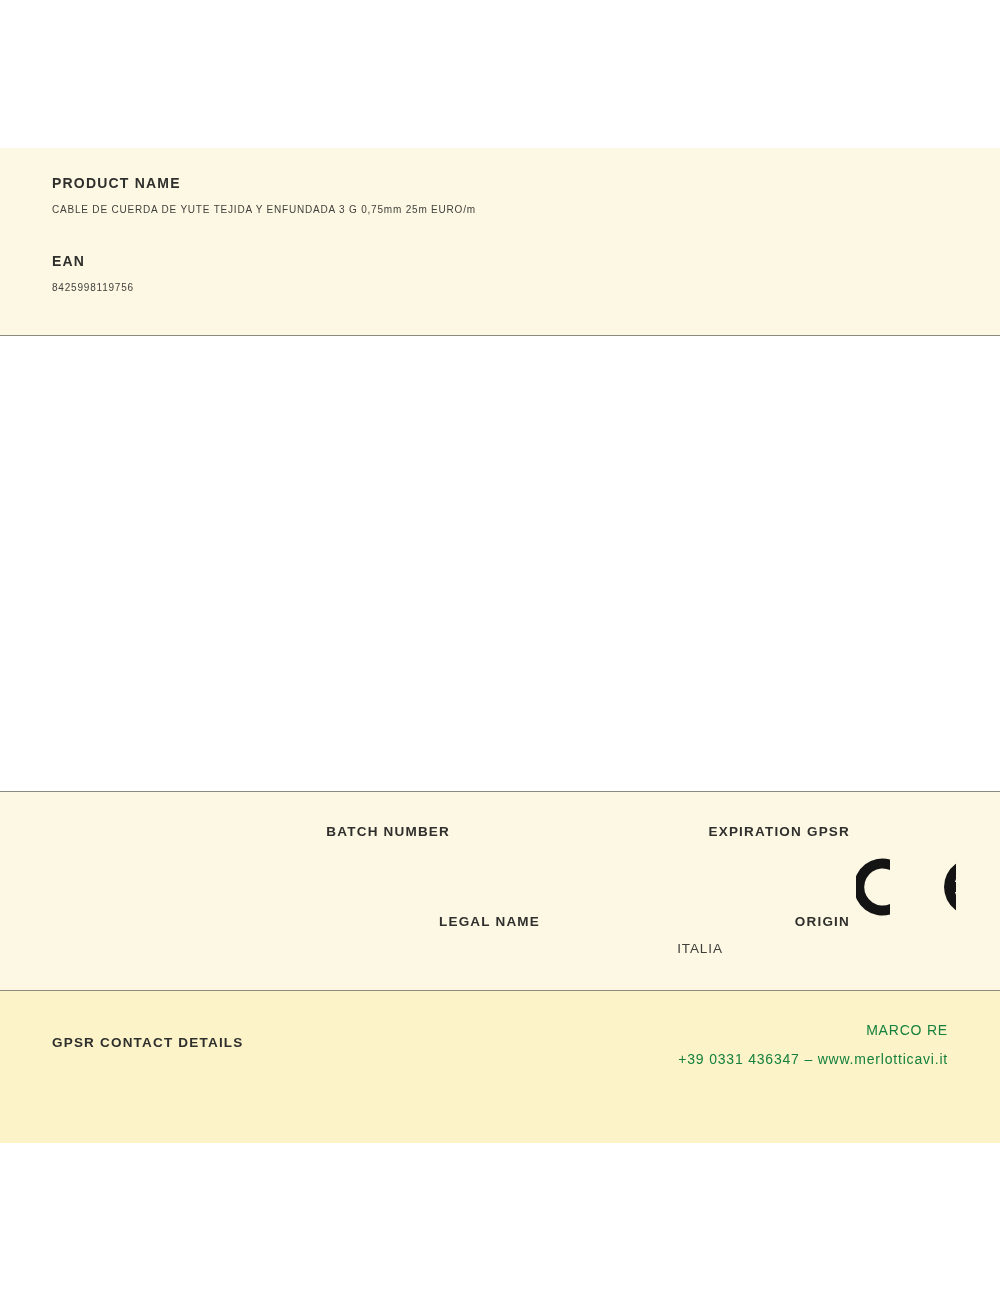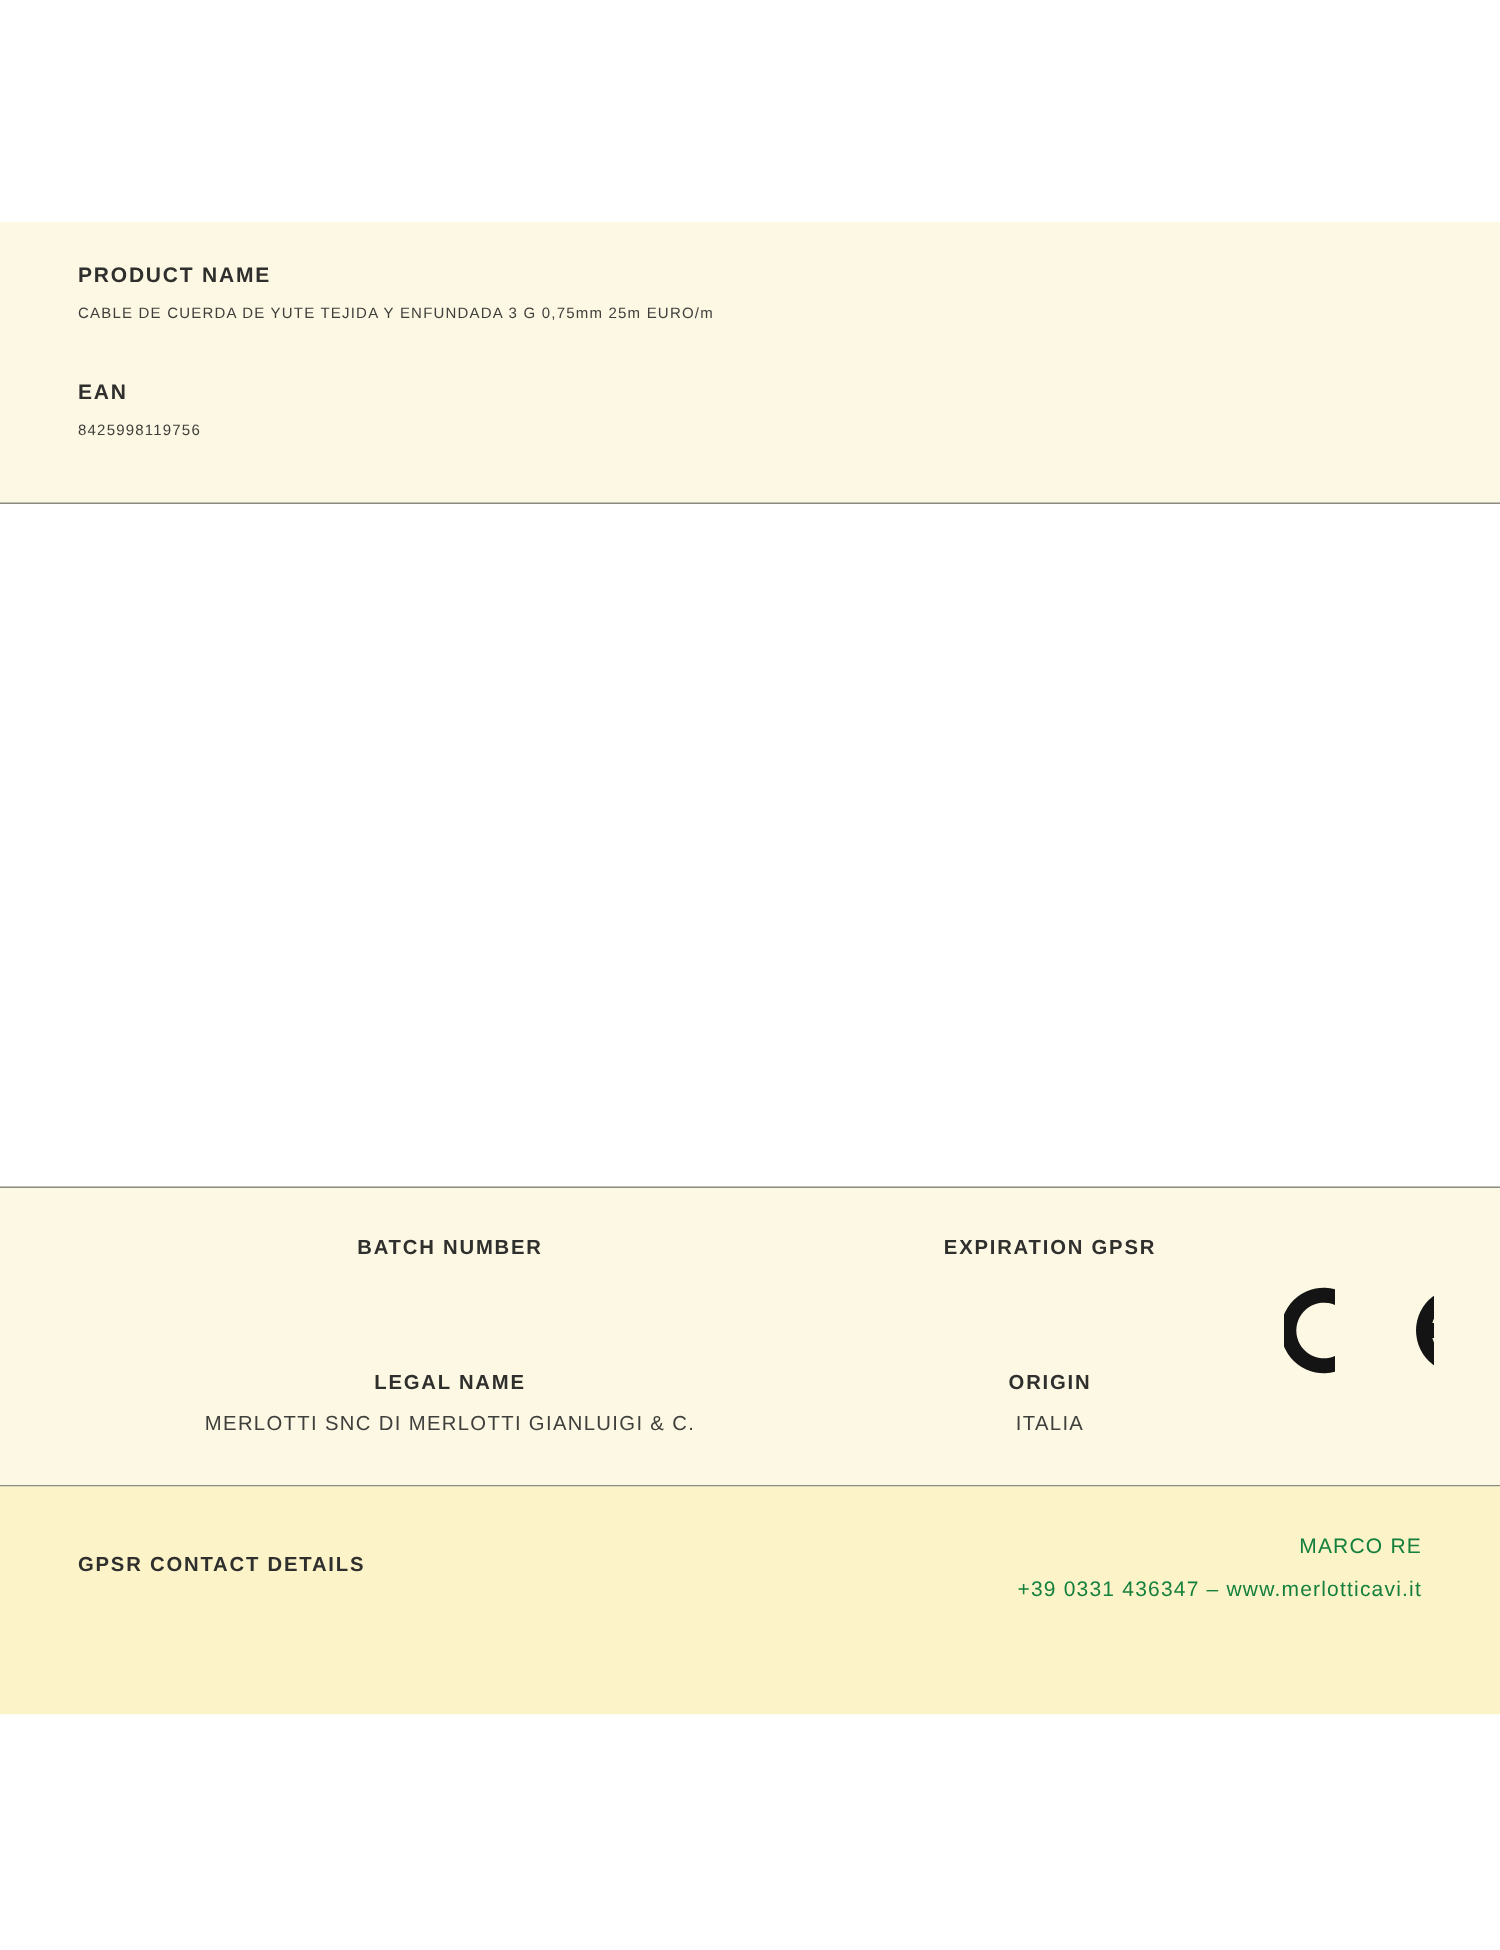--- a/index.html
+++ b/index.html
@@ -104,20 +104,21 @@
     top: 122px;
     width: 300px;
     text-align: center;
   }
   .center-label {
     font-size: 13.5px;
     font-weight: bold;
     letter-spacing: 1.2px;
     color: #2f2f2d;
     margin: 0 0 12px 0;
+    text-align: right;
   }
   .center-value {
     font-size: 13.5px;
     letter-spacing: 0.9px;
     color: #3f3f3c;
     margin: 0;
   }
 
   
   .ce-mark {
@@ -197,21 +198,20 @@
     <div class="col-batch">
       <p class="center-label">BATCH NUMBER</p>
       <p class="center-value"></p>
     </div>
     <div class="col-expiry">
       <p class="center-label">EXPIRATION GPSR</p>
       <p class="center-value"></p>
     </div>
     <div class="col-legal">
       <p class="center-label">LEGAL NAME</p>
-      <p class="center-value">MERLOTTI SNC DI MERLOTTI GIANLUIGI &amp; C.</p>
     </div>
     <div class="col-origin">
       <p class="center-label">ORIGIN</p>
       <p class="center-value">ITALIA</p>
     </div>
 
     <div class="ce-mark">
       <svg width="100" height="66" viewBox="0 0 100 66" xmlns="http://www.w3.org/2000/svg">
 
         <path d="M36 33 A 25 33 0 1 0 36 33.0001 Z" fill="none"></path>

